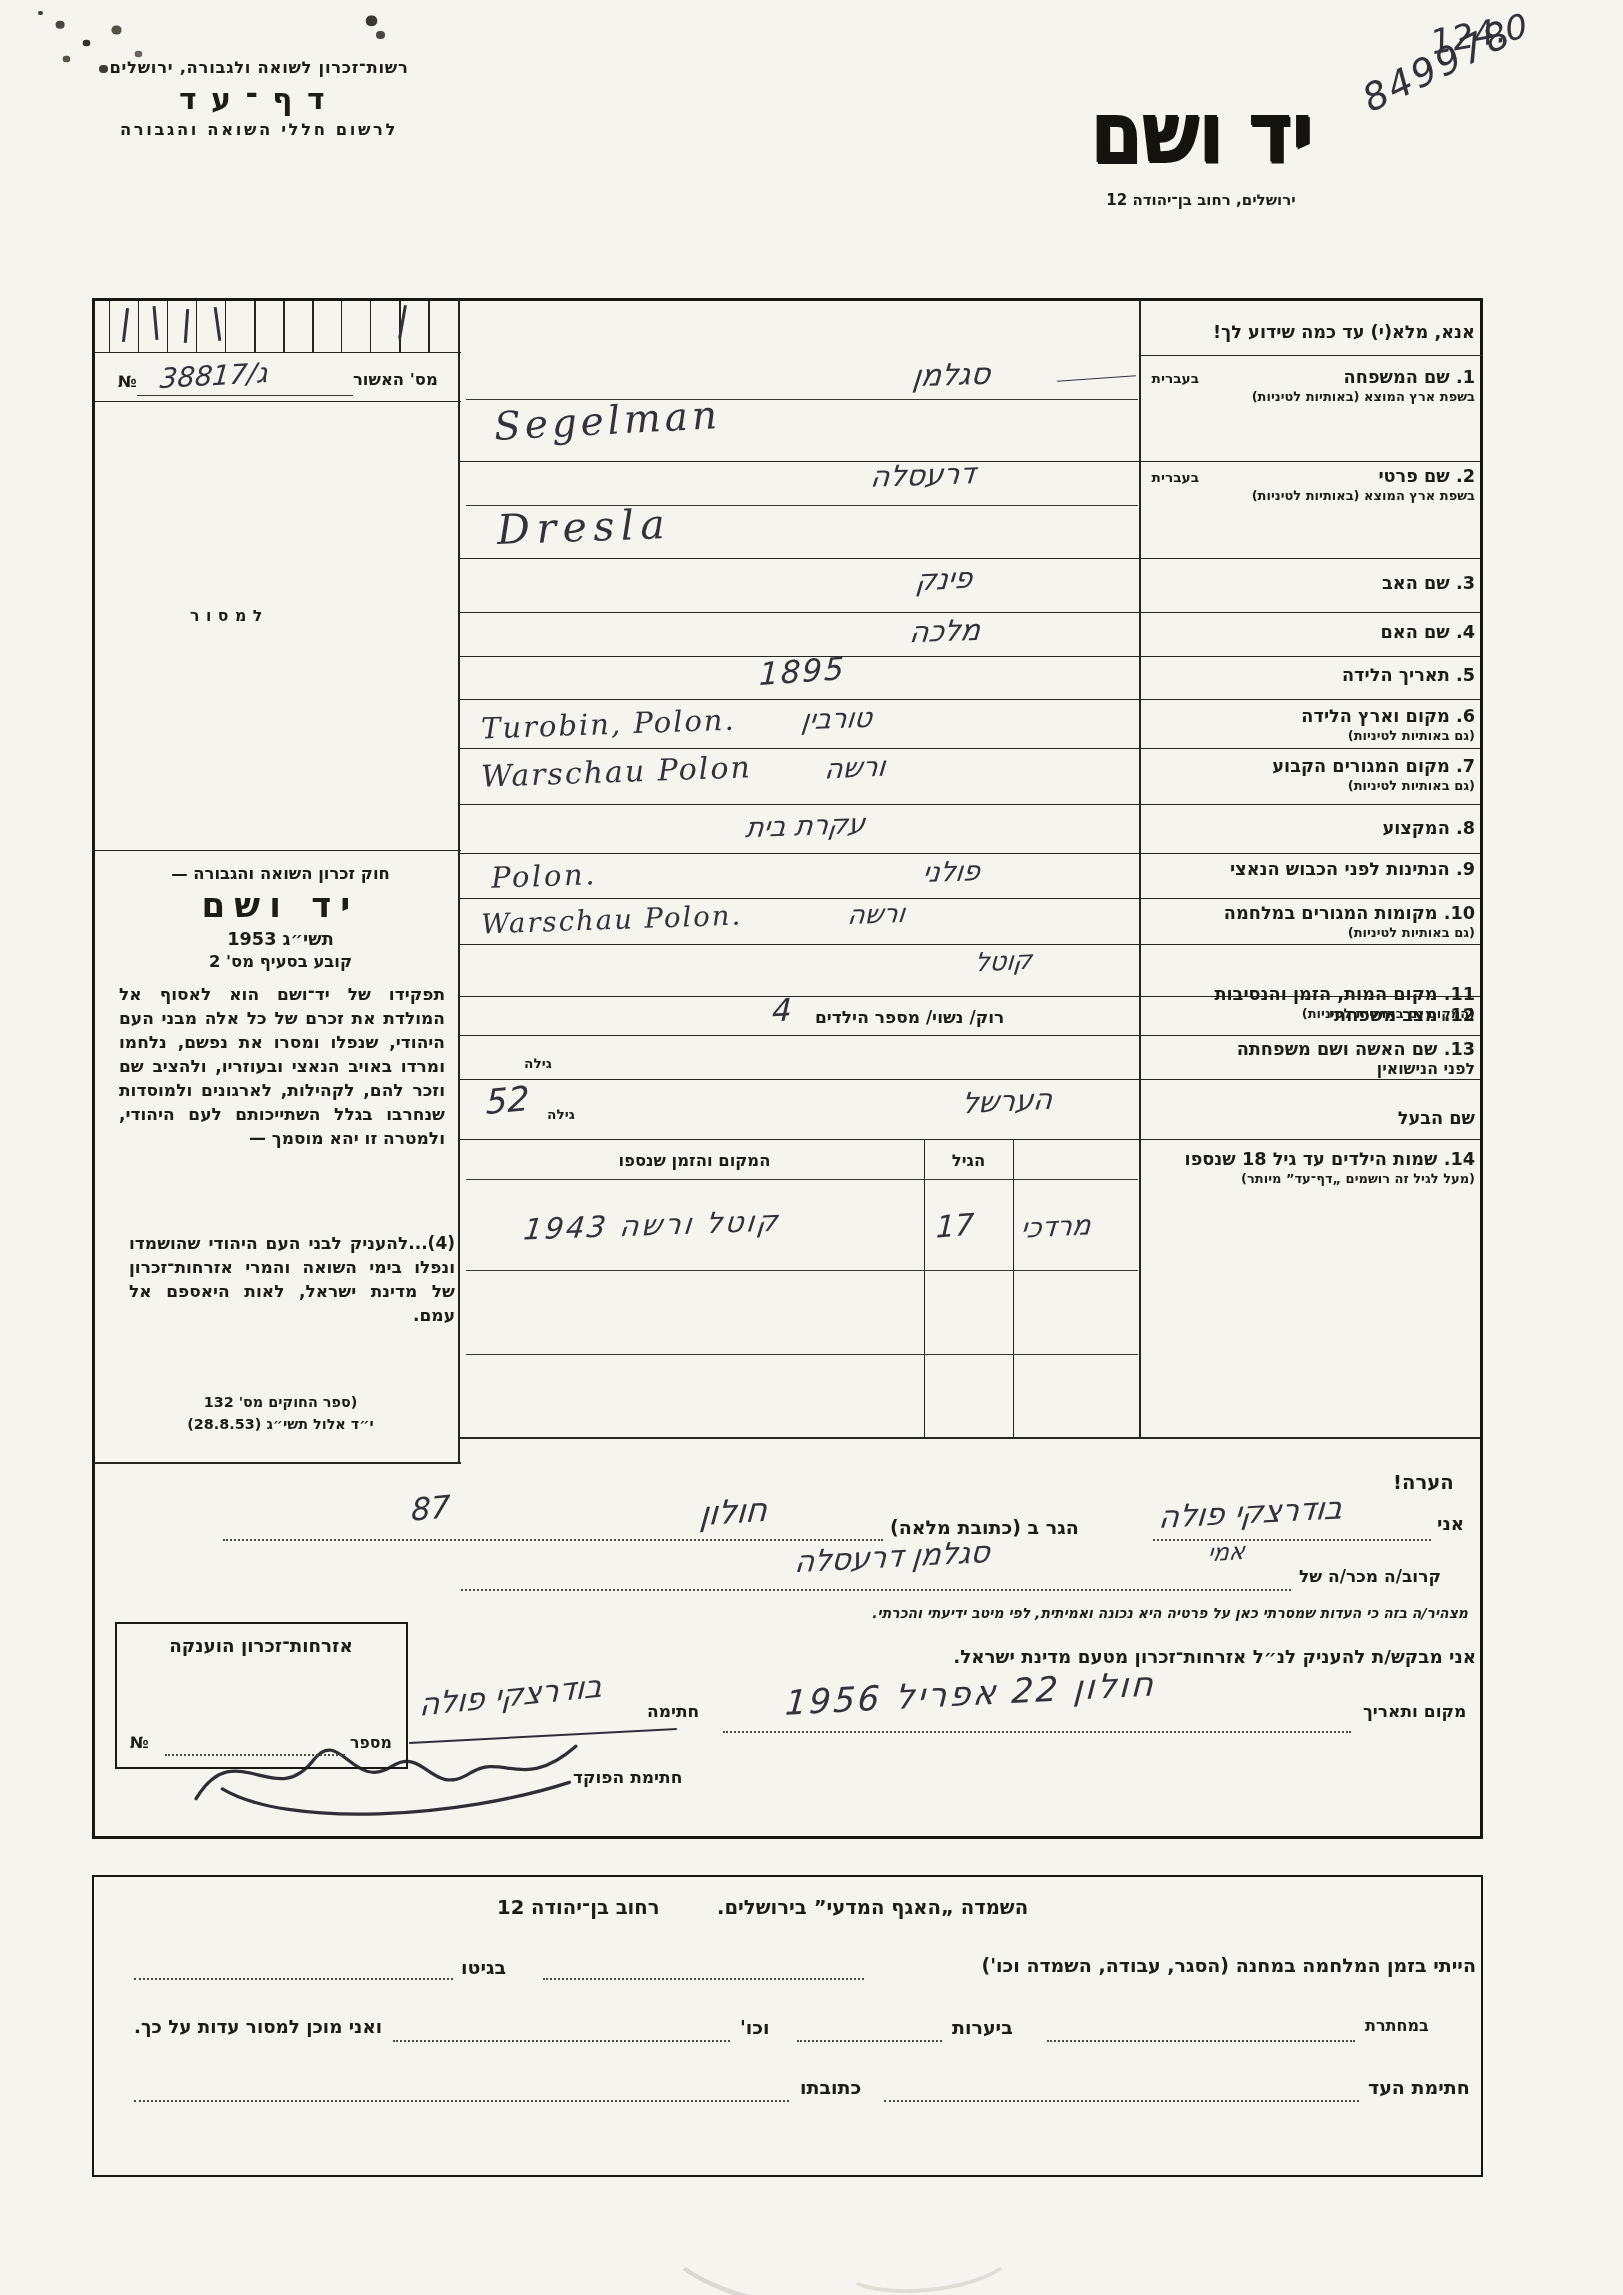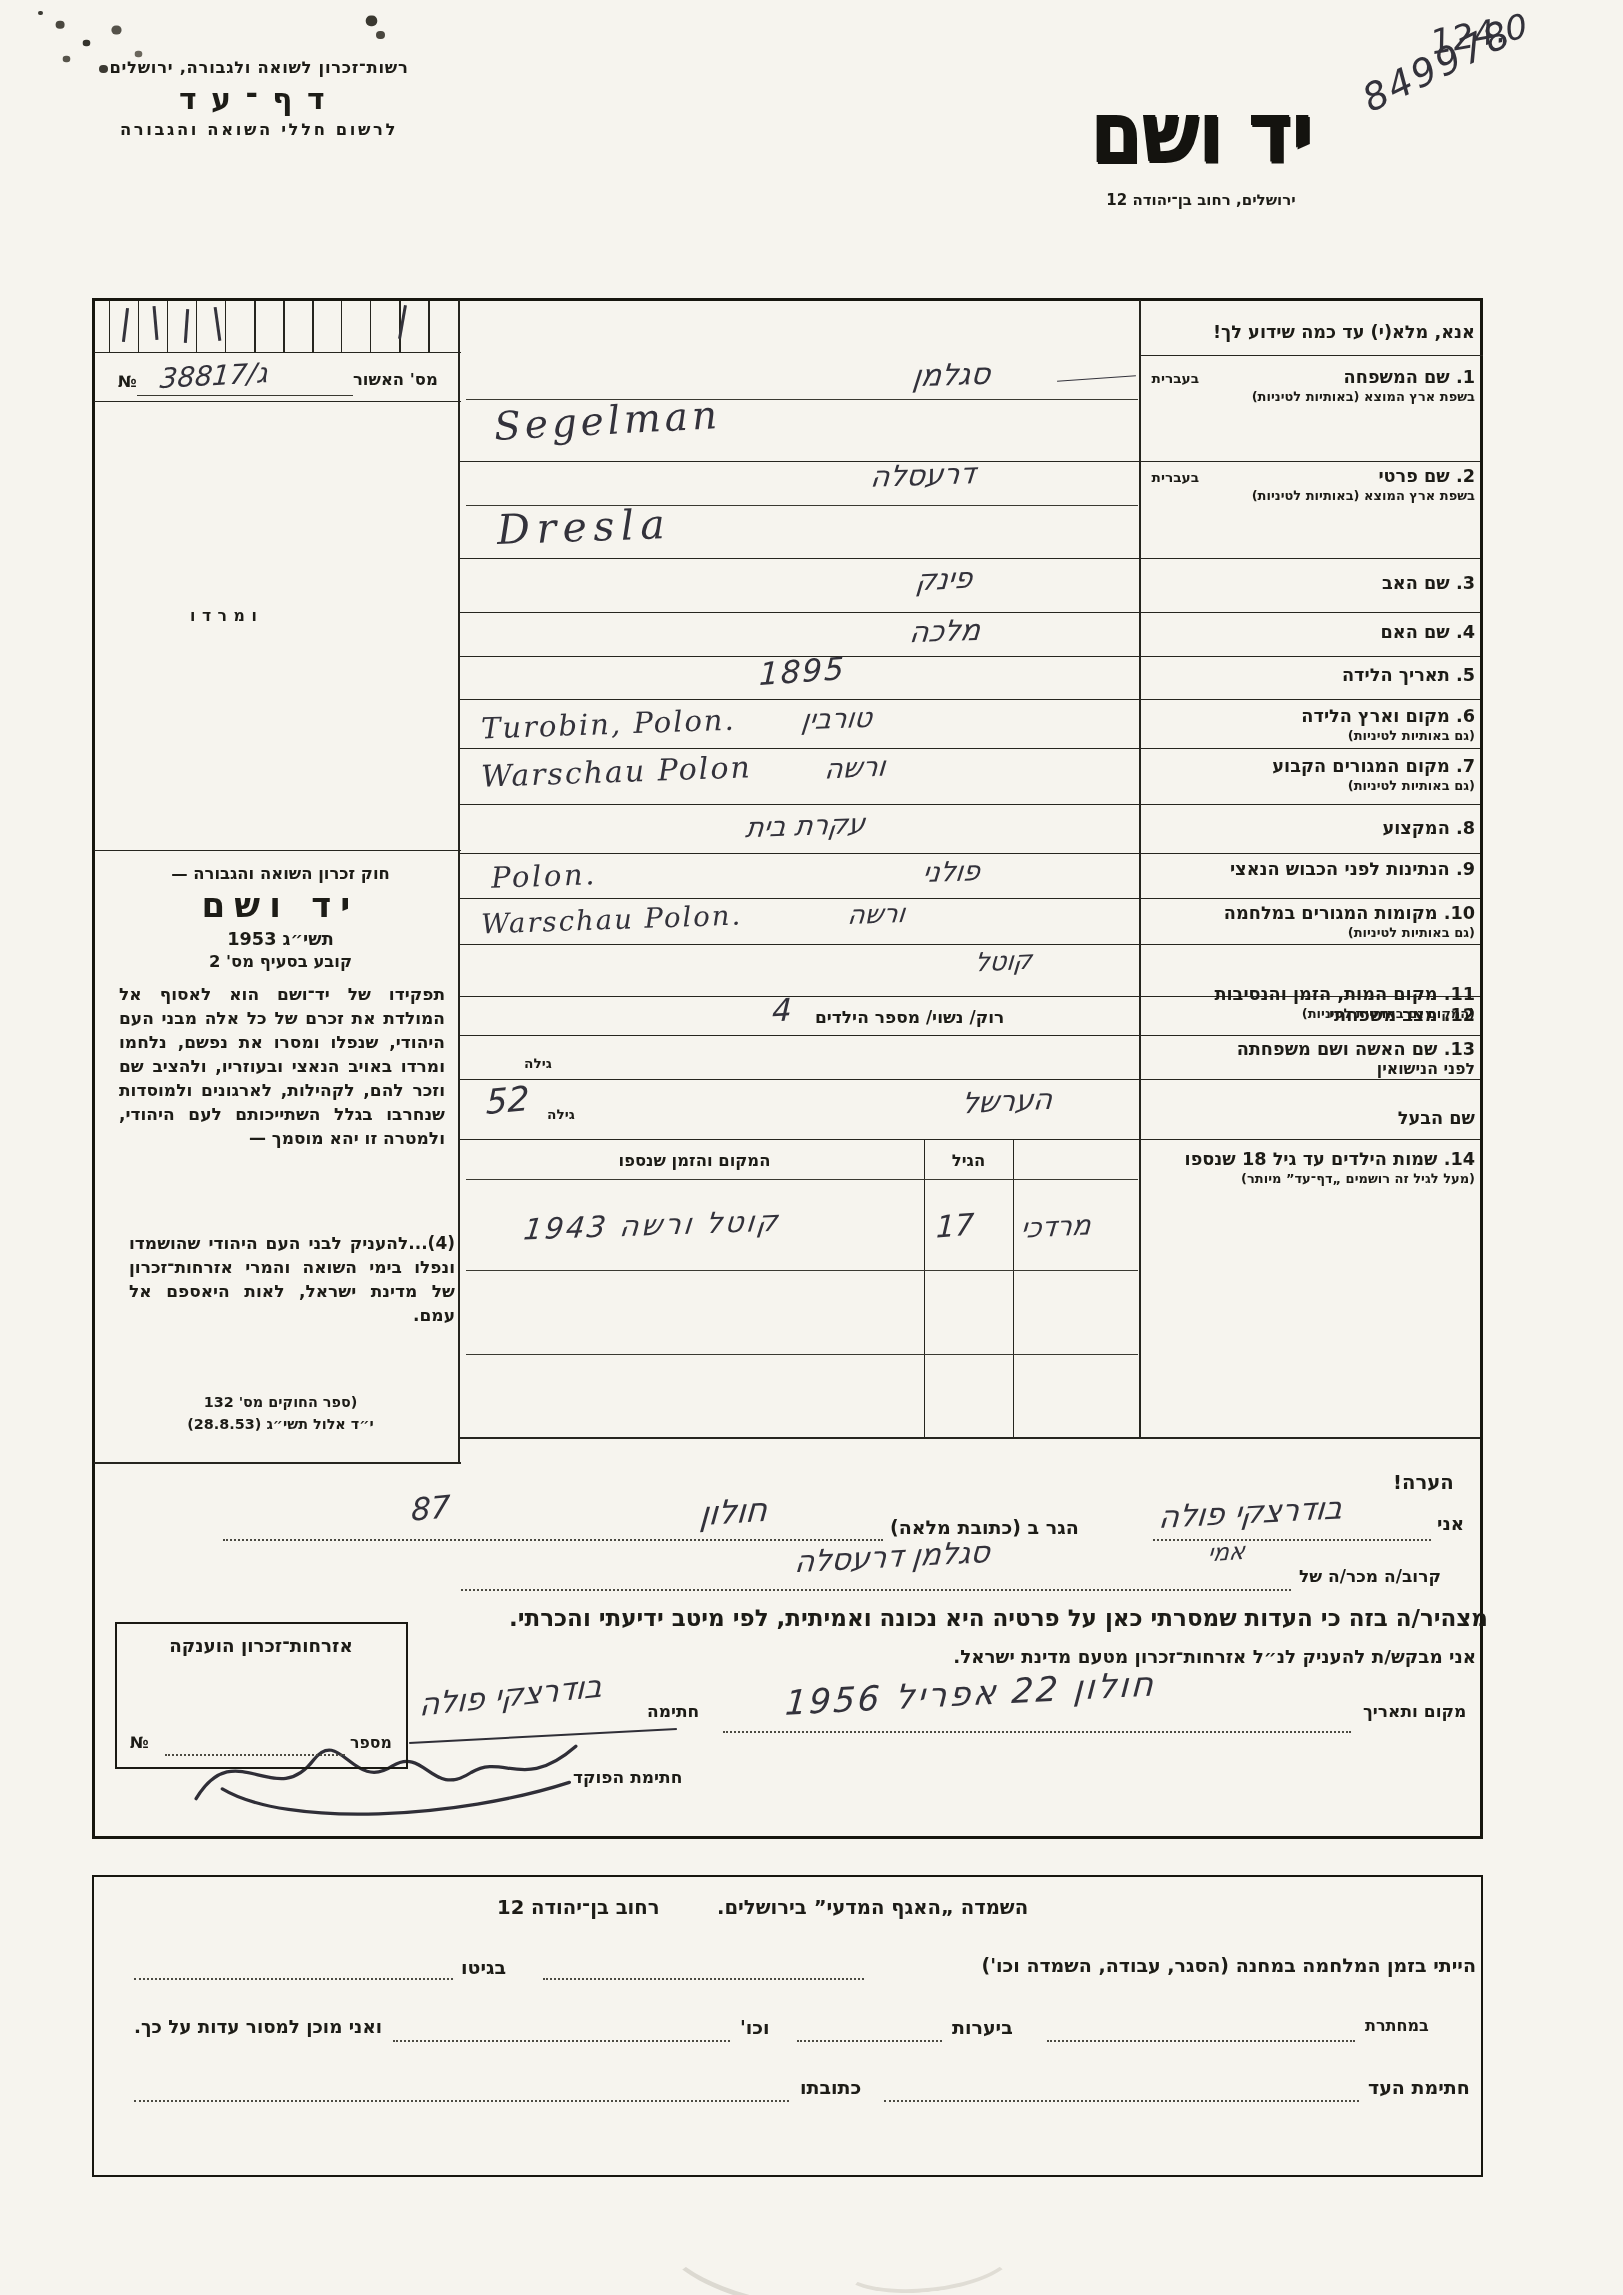--- a/index.html
+++ b/index.html
@@ -53,21 +53,21 @@
   <div class="tick" style="left:216px;top:307px;transform:rotate(-8deg);"></div>
   <div class="tick" style="left:401px;top:305px;transform:rotate(10deg);"></div>
   <div class="hline" style="left:94px;top:352px;width:367px;"></div>
 
   <div class="abs p" style="left:118px;top:372px;font-size:15.7px;">№</div>
   <div class="abs hh rtl" style="left:160px;top:359px;font-size:27.5px;transform:rotate(-3deg) skewX(-8deg);">ג/38817</div>
   <div class="thin" style="left:137px;top:395px;width:216px;"></div>
   <div class="abs p rtl" style="left:353px;top:370px;font-size:16.4px;">מס' האשור</div>
   <div class="hline" style="left:94px;top:401px;width:367px;"></div>
 
-  <div class="abs p rtl" style="left:190px;top:606px;font-size:15.7px;letter-spacing:6.5px;">ומרדו</div>
+  <div class="abs p rtl" style="left:190px;top:606px;font-size:15.7px;letter-spacing:6.5px;">למסור</div>
   <div class="hline" style="left:94px;top:850px;width:367px;"></div>
 
   <div class="abs p rtl ctr" style="left:115px;top:864px;width:331px;font-size:16.4px;">חוק זכרון השואה והגבורה —</div>
   <div class="abs p rtl ctr" style="left:115px;top:885px;width:331px;font-size:34px;letter-spacing:9.2px;">יד ושם</div>
   <div class="abs p rtl ctr" style="left:115px;top:929px;width:331px;font-size:17.7px;">תשי״ג 1953</div>
   <div class="abs p rtl ctr" style="left:115px;top:952px;width:331px;font-size:16.4px;">קובע בסעיף מס' 2</div>
   <div class="abs p rtl" style="left:119px;top:982px;width:326px;font-size:17px;line-height:24px;text-align:justify;white-space:normal;">תפקידו של יד־ושם הוא לאסוף אל המולדת את זכרם של כל אלה מבני העם היהודי, שנפלו ומסרו את נפשם, נלחמו ומרדו באויב הנאצי ובעוזריו, ולהציב שם וזכר להם, לקהילות, לארגונים ולמוסדות שנחרבו בגלל השתייכותם לעם היהודי, ולמטרה זו יהא מוסמך —</div>
   <div class="abs p rtl" style="left:129px;top:1231px;width:326px;font-size:17px;line-height:24px;text-align:justify;white-space:normal;">(4)...להעניק לבני העם היהודי שהושמדו ונפלו בימי השואה והמרי אזרחות־זכרון של מדינת ישראל, לאות היאספם אל עמם.</div>
   <div class="abs p rtl ctr" style="left:115px;top:1394px;width:331px;font-size:14.4px;">(ספר החוקים מס' 132</div>
   <div class="abs p rtl ctr" style="left:115px;top:1416px;width:331px;font-size:14.4px;">י״ד אלול תשי״ג (28.8.53)</div>
@@ -204,21 +204,21 @@
   <div class="abs hh rtl" style="left:700px;top:1492px;font-size:33px;transform:rotate(-4deg) skewX(-9deg);">חולון</div>
   <div class="abs hh" style="left:411px;top:1490px;font-size:31px;transform:rotate(-5deg) skewX(-6deg);">87</div>
   <div class="dash" style="left:1153px;top:1539px;width:278px;"></div>
   <div class="dash" style="left:223px;top:1539px;width:660px;"></div>
 
   <div class="abs p rtl" style="left:1299px;top:1566px;font-size:17px;">קרוב/ה מכר/ה של</div>
   <div class="abs hh rtl" style="left:1208px;top:1538px;font-size:23.6px;transform:rotate(-4deg) skewX(-9deg);">אמי</div>
   <div class="abs hh rtl" style="left:795px;top:1539px;font-size:30px;transform:rotate(-3deg) skewX(-9deg);">סגלמן דרעסלה</div>
   <div class="dash" style="left:461px;top:1589px;width:830px;"></div>
 
-  <div class="abs p rtl rt" style="left:500px;top:1605px;width:988px;font-size:23px;">מצהיר/ה בזה כי העדות שמסרתי כאן על פרטיה היא נכונה ואמיתית, לפי מיטב ידיעתי והכרתי.</div>
+  <div class="abs p rtl rt" style="left:480px;top:1605px;width:988px;font-size:14px;font-style:italic;">מצהיר/ה בזה כי העדות שמסרתי כאן על פרטיה היא נכונה ואמיתית, לפי מיטב ידיעתי והכרתי.</div>
   <div class="abs p rtl rt" style="left:720px;top:1646px;width:756px;font-size:18.3px;">אני מבקש/ת להעניק לנ״ל אזרחות־זכרון מטעם מדינת ישראל.</div>
 
   <div class="abs p rtl" style="left:1363px;top:1701px;font-size:17px;">מקום ותאריך</div>
   <div class="abs hh rtl" style="left:785px;top:1673px;font-size:34px;transform:rotate(-3deg) skewX(-7deg);letter-spacing:2.6px;">חולון 22 אפריל 1956</div>
   <div class="abs p rtl" style="left:647px;top:1701px;font-size:17px;">חתימה</div>
   <div class="abs hh rtl" style="left:419px;top:1677px;font-size:31px;transform:rotate(-6deg) skewX(-9deg);">בודרצקי פולה</div>
   <div class="dash" style="left:723px;top:1731px;width:628px;"></div>
   <div class="thin" style="left:409px;top:1735px;width:268px;height:2px;background:#2f2e37;transform:rotate(-3deg);"></div>
 
   <div class="abs p rtl" style="left:573px;top:1767px;font-size:17px;">חתימת הפוקד</div>

